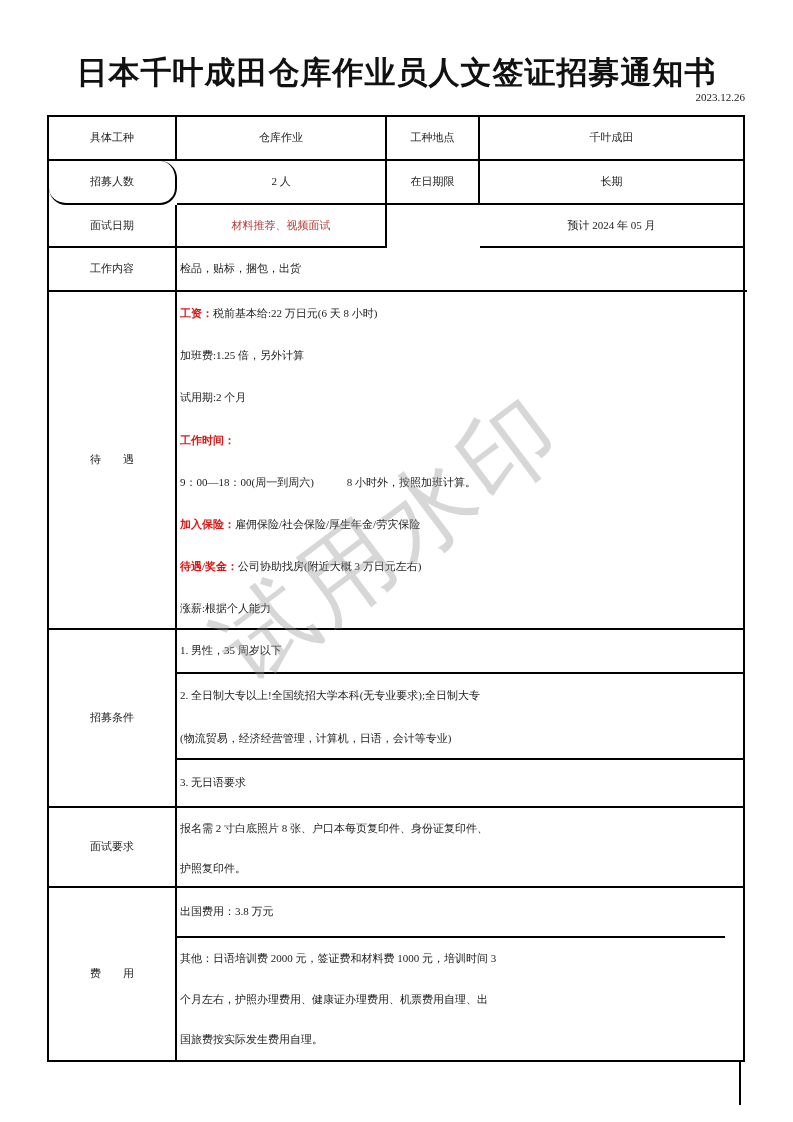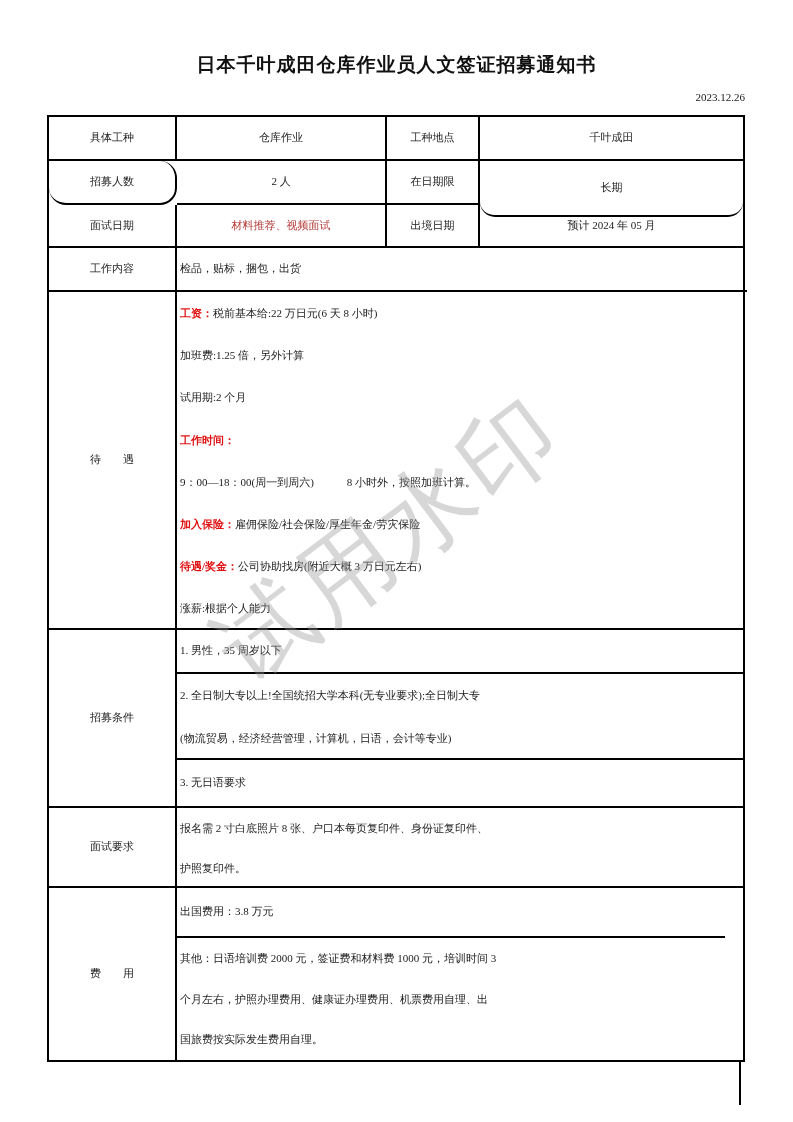--- a/index.html
+++ b/index.html
@@ -3,21 +3,21 @@
 <meta charset="utf-8">
 <style>
   html,body{margin:0;padding:0;}
   body{
     width:793px;height:1122px;position:relative;background:#ffffff;
     font-family:"Liberation Serif","DejaVu Serif",serif;color:#1c1c1c;
     overflow:hidden;
   }
   .title{
     position:absolute;left:0;top:52px;width:793px;text-align:center;
-    font-size:19px;font-weight:bold;letter-spacing:1px;color:#111;
+    font-size:31px;font-weight:bold;letter-spacing:1px;color:#111;
   }
   .date{
     position:absolute;right:48px;top:91px;font-size:11px;color:#222;
     font-family:"Liberation Serif","DejaVu Serif",serif;
   }
   .tbl{
     position:absolute;left:47px;top:115px;width:694px;height:943px;
     border:2px solid #000;
   }
   .cell{
@@ -55,25 +55,24 @@
 <div class="tbl">
 
   <div class="cell br bb" style="left:0;top:0;width:128px;height:44px;">具体工种</div>
   <div class="cell br bb" style="left:128px;top:0;width:210px;height:44px;">仓库作业</div>
   <div class="cell br bb" style="left:338px;top:0;width:93px;height:44px;">工种地点</div>
   <div class="cell bb" style="left:431px;top:0;width:263px;height:44px;">千叶成田</div>
 
   <div class="cell br bb" style="left:0;top:44px;width:128px;height:44px;border-radius:17px;">招募人数</div>
   <div class="cell br bb" style="left:128px;top:44px;width:210px;height:44px;">2 人</div>
   <div class="cell br bb" style="left:338px;top:44px;width:93px;height:44px;">在日期限</div>
-  <div class="cell bb" style="left:431px;top:44px;width:263px;height:56px;border-radius:15px;">长期</div>
+  <div class="cell bb" style="left:431px;top:44px;width:263px;height:44px;">长期</div>
 
   <div class="cell br bb" style="left:0;top:88px;width:128px;height:43px;">面试日期</div>
   <div class="cell br bb redv" style="left:128px;top:88px;width:210px;height:43px;">材料推荐、视频面试</div>
-  <div class="cell br bb" style="left:338px;top:88px;width:93px;height:43px;">出境日期</div>
   <div class="cell bb" style="left:431px;top:88px;width:263px;height:43px;">预计 2024 年 05 月</div>
 
   <div class="cell br bb" style="left:0;top:131px;width:128px;height:44px;">工作内容</div>
   <div class="cell bb left" style="left:128px;top:131px;width:570px;height:44px;">检品，贴标，捆包，出货</div>
 
   <div class="cell br bb" style="left:0;top:175px;width:128px;height:338px;">待　　遇</div>
   <div class="cell bb left top" style="left:128px;top:175px;width:566px;height:338px;display:block;">
     <p class="tw-line"><span class="rtag">工资：</span><span>税前基本给:22 万日元(6 天 8 小时)</span></p>
     <p class="tw-line"><span>加班费:1.25 倍，另外计算</span></p>
     <p class="tw-line"><span>试用期:2 个月</span></p>

